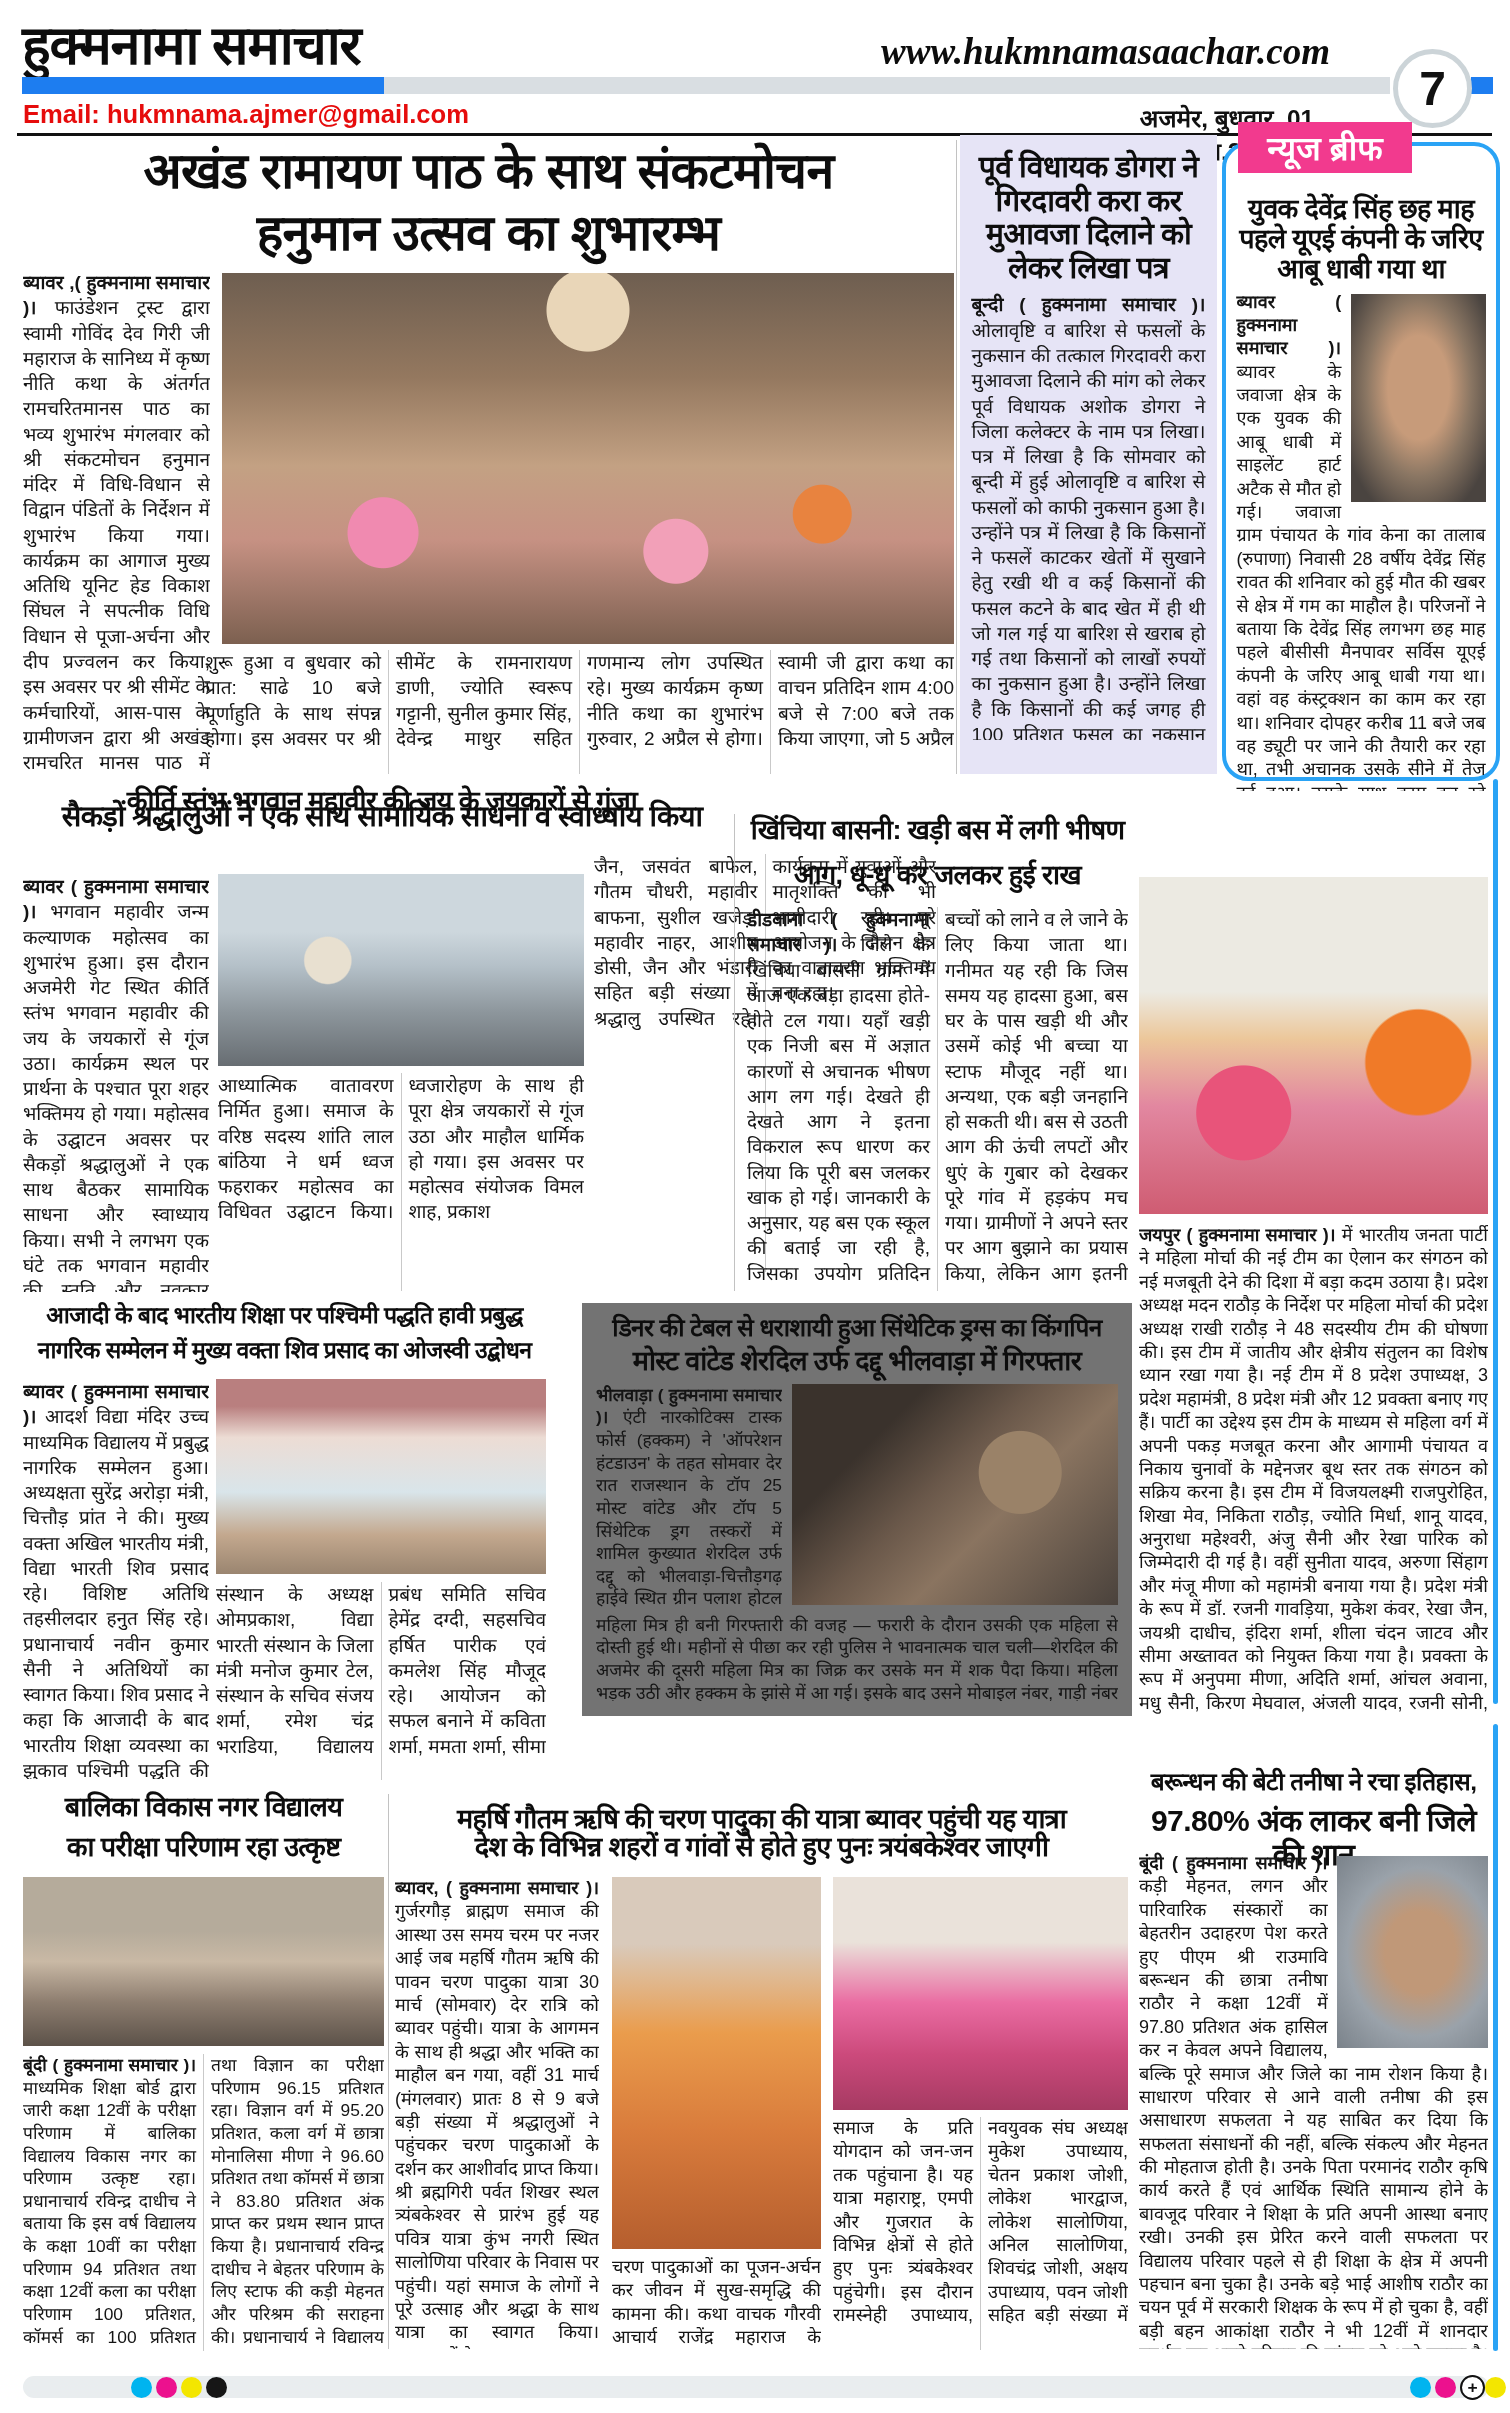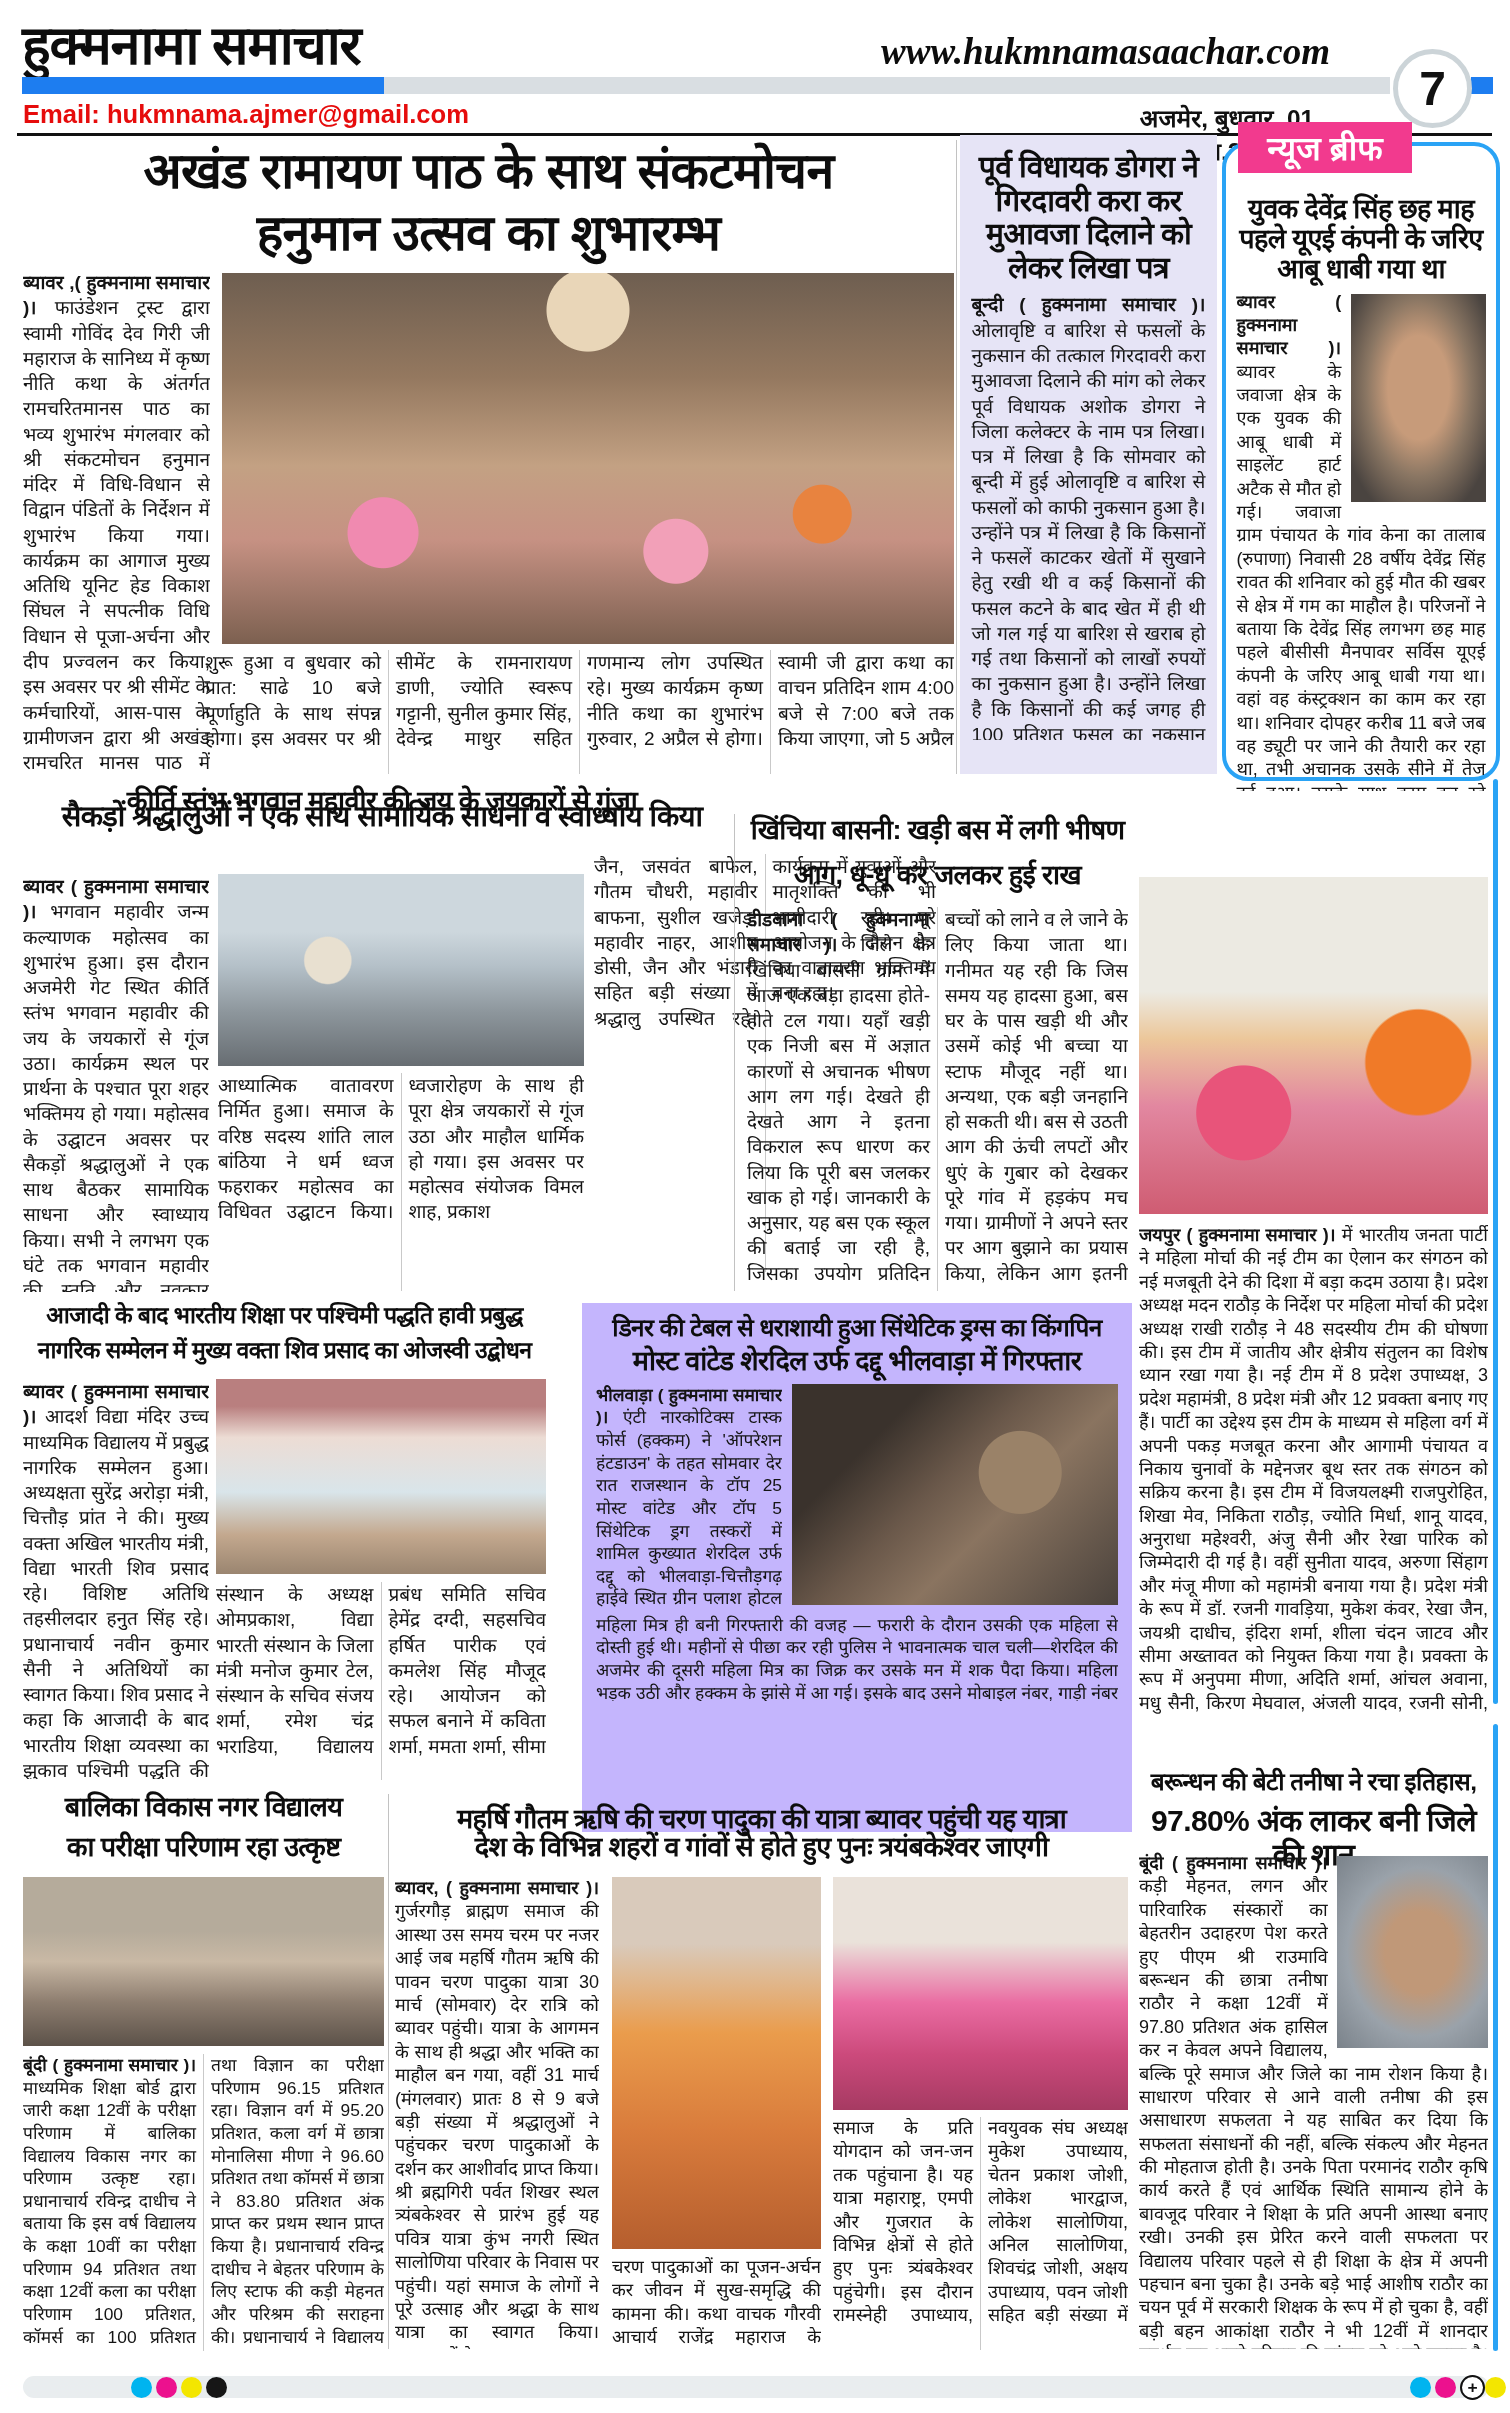--- a/index.html
+++ b/index.html
@@ -55,21 +55,21 @@
       linear-gradient(180deg,#d9cabb 0 18%,#ea9c4c 42%,#d97c3c 68%,#b55e2e 100%);}
   .yatra2-photo{background:
       linear-gradient(180deg,#eae2da 0 28%,#ea6ca2 54%,#cc4a7c 76%,#a63a62 100%);}
   .tanisha-photo{background:
       radial-gradient(ellipse at 55% 50%, #c09878 0 30%, #9aa2aa 62%, #7a828a 100%);}
   
   .dogra-box{left:960px;top:135px;width:257px;height:639px;background:#e6e4f6;padding:0;}
   .brief-box{left:1222px;top:142px;width:270px;height:631px;border:4.7px solid #2aa3f5;border-radius:26px;background:#fff;}
   .brief-badge{left:1238px;top:122px;width:174px;height:51px;background:#f23a8e;color:#fff;
                display:flex;align-items:center;justify-content:center;font-size:33px;font-weight:800;}
-  .sherdil-box{left:582px;top:1303px;width:550px;height:529px;background:#c4b5fd;}
+  .sherdil-box{left:582px;top:1303px;width:550px;height:413px;background:#737373;}
   .blue-rail{width:5.2px;background:#2aa3f5;}
   .float-r{float:right;margin:3.5px 0 5.8px 9.3px;}
   
   .footbar{left:23px;top:2376px;width:1466px;height:22px;background:#e9edef;border-radius:11px;}
   .dot{position:absolute;width:21px;height:21px;border-radius:50%;top:2377px;}
   .regmark{position:absolute;top:2375px;width:21px;height:21px;border:2.3px solid #111;border-radius:50%;
            background:#fff;display:flex;align-items:center;justify-content:center;font-size:17.4px;font-weight:700;color:#111;}
 </style>
 </head>
 <body>

